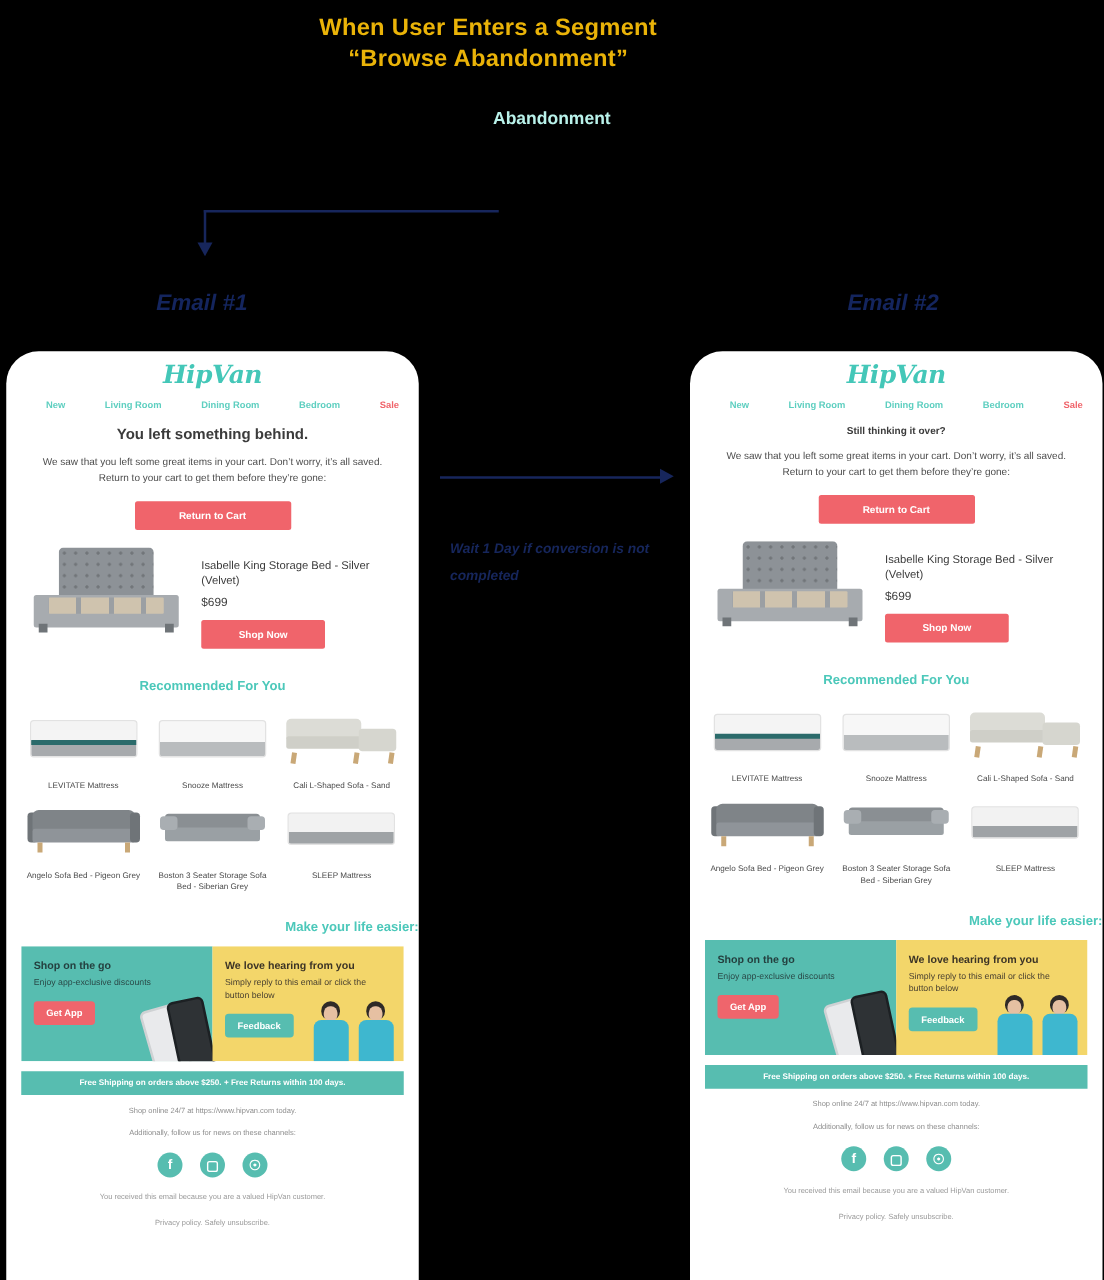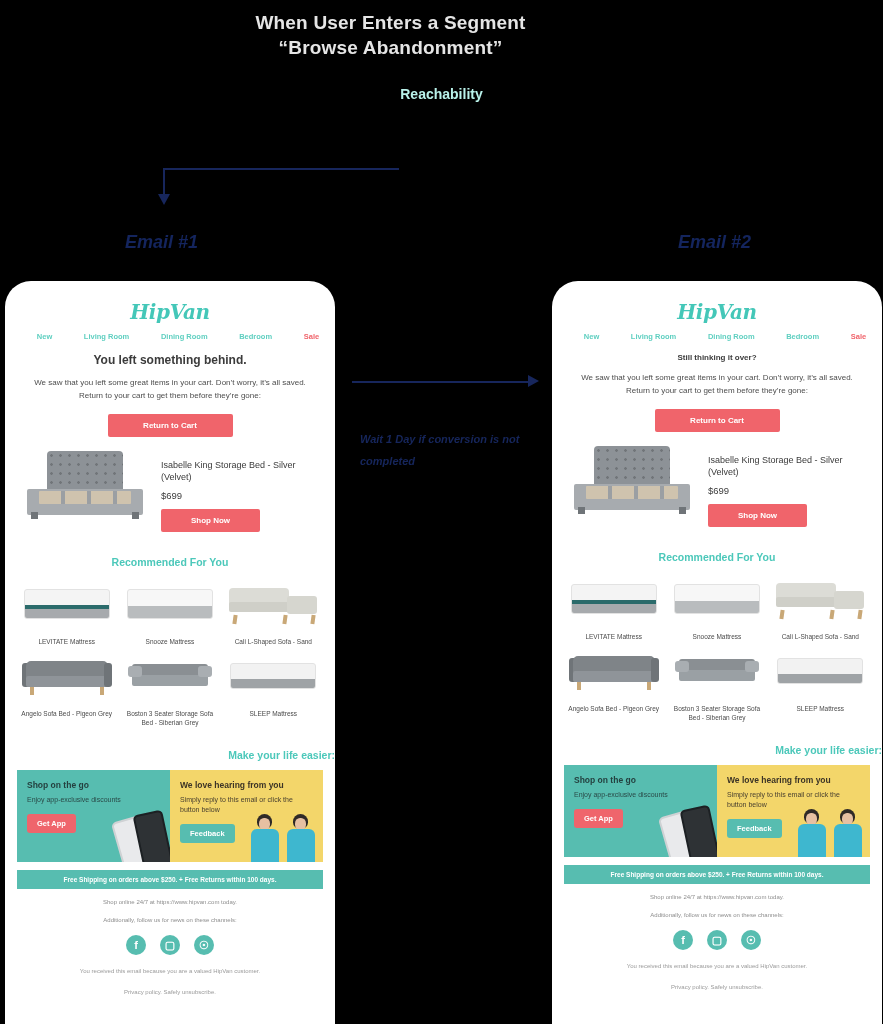--- a/index.html
+++ b/index.html
@@ -7,21 +7,21 @@
     width: 883px; height: 1024px;
     background: #000000;
     font-family: "Liberation Sans", sans-serif;
     overflow: hidden;
   }
   .stage { position: relative; width: 883px; height: 1024px; background: #000; }
 
   
   .flow-title {
     position: absolute; left: 0; top: 10px; width: 781px;
-    text-align: center; color: #e5e5e5;
+    text-align: center; color: #eab308;
     font-size: 19px; font-weight: 700; letter-spacing: .2px;
     line-height: 25px;
   }
   .flow-title .l2 { display:block; }
   .reachability {
     position: absolute; left: 0; top: 86px; width: 883px;
     text-align: center; color: #b9f2ea;
     font-size: 14px; font-weight: 700;
   }
 
@@ -79,21 +79,21 @@
   
   .email-card {
     position: absolute; top: 281px; width: 330px; height: 743px;
     background: #ffffff; border-radius: 26px 26px 0 0;
     overflow: hidden;
   }
   .email-card.left  { left: 5px; }
   .email-card.right { left: 552px; }
 
   .brand {
-    text-align: center; padding-top: 19px;
+    text-align: center; padding-top: 6px;
     color: #44c7b8; font-size: 20px; font-weight: 700;
     font-family: "DejaVu Serif", serif; font-style: italic;
     letter-spacing: -.4px;
   }
   .navbar {
     display: flex; justify-content: space-around; align-items: center;
     padding: 8px 0 0 16px;
   }
   .navbar .nav-item { font-size: 7.5px; color: #5ecfc0; font-weight: 600; }
   .navbar .nav-item.sale { color: #f0646b; }
@@ -274,21 +274,21 @@
 </head>
 <body>
 
 <div class="stage">
 
   <div class="flow-title">
     <span>When User Enters a Segment</span>
     <span class="l2">“Browse Abandonment”</span>
   </div>
 
-  <div class="reachability">Reachability</div>
+  <div class="reachability">Abandonment</div>
 
   <div class="elbow-h"></div>
   <div class="elbow-v"></div>
   <div class="elbow-head"></div>
 
   <div class="email-label l">Email #1</div>
   <div class="email-label r">Email #2</div>
 
   <div class="mid-arrow-line"></div>
   <div class="mid-arrow-head"></div>

